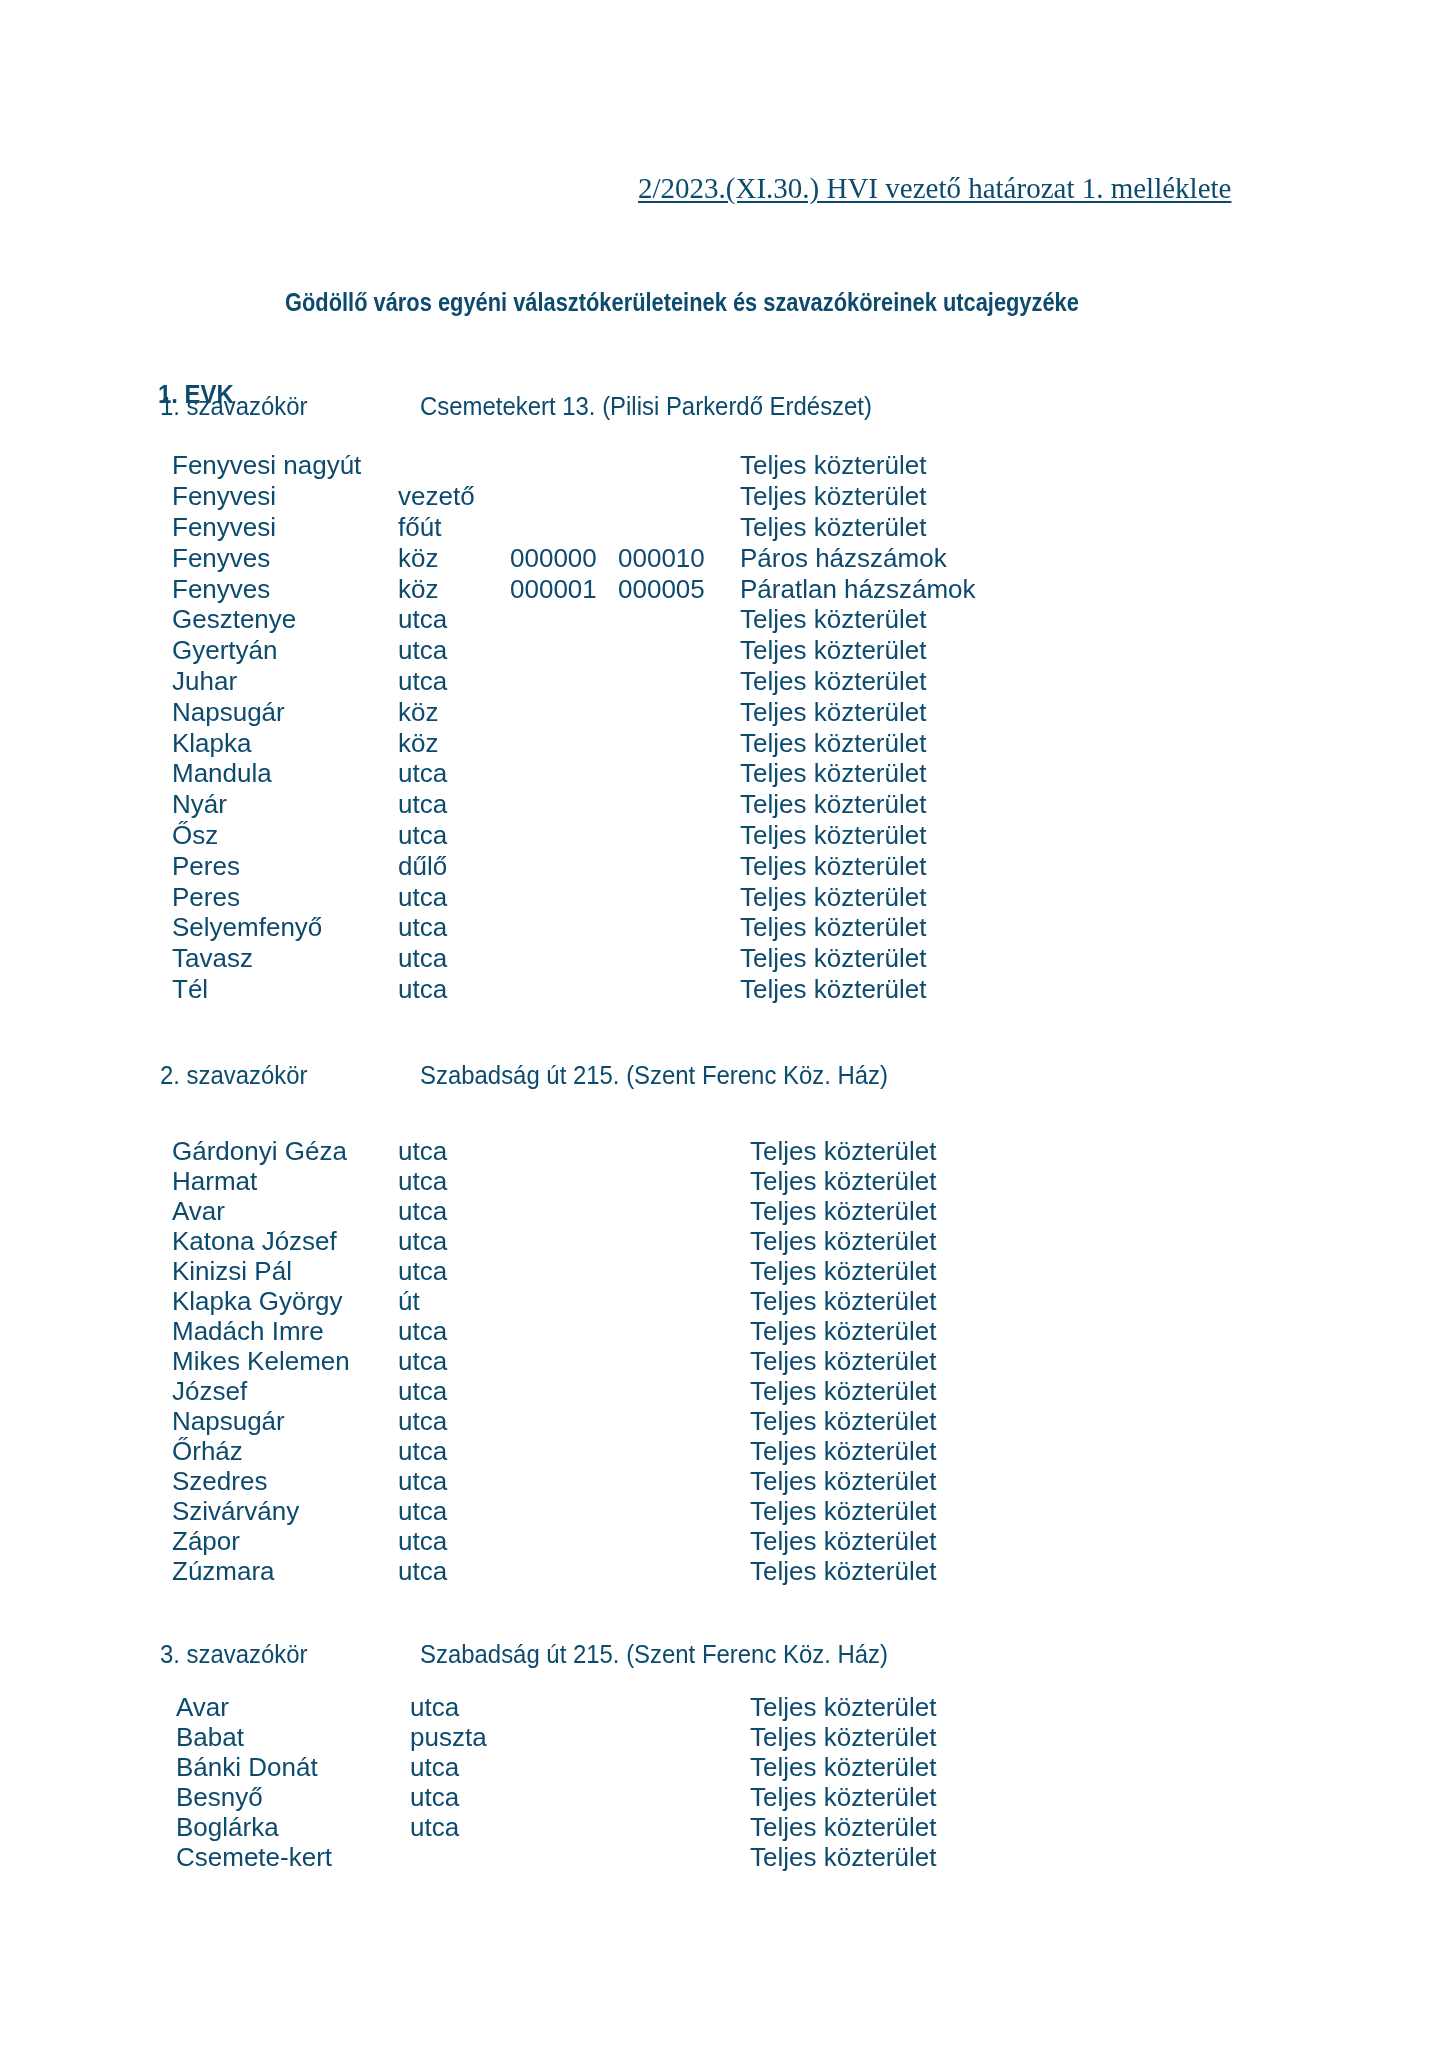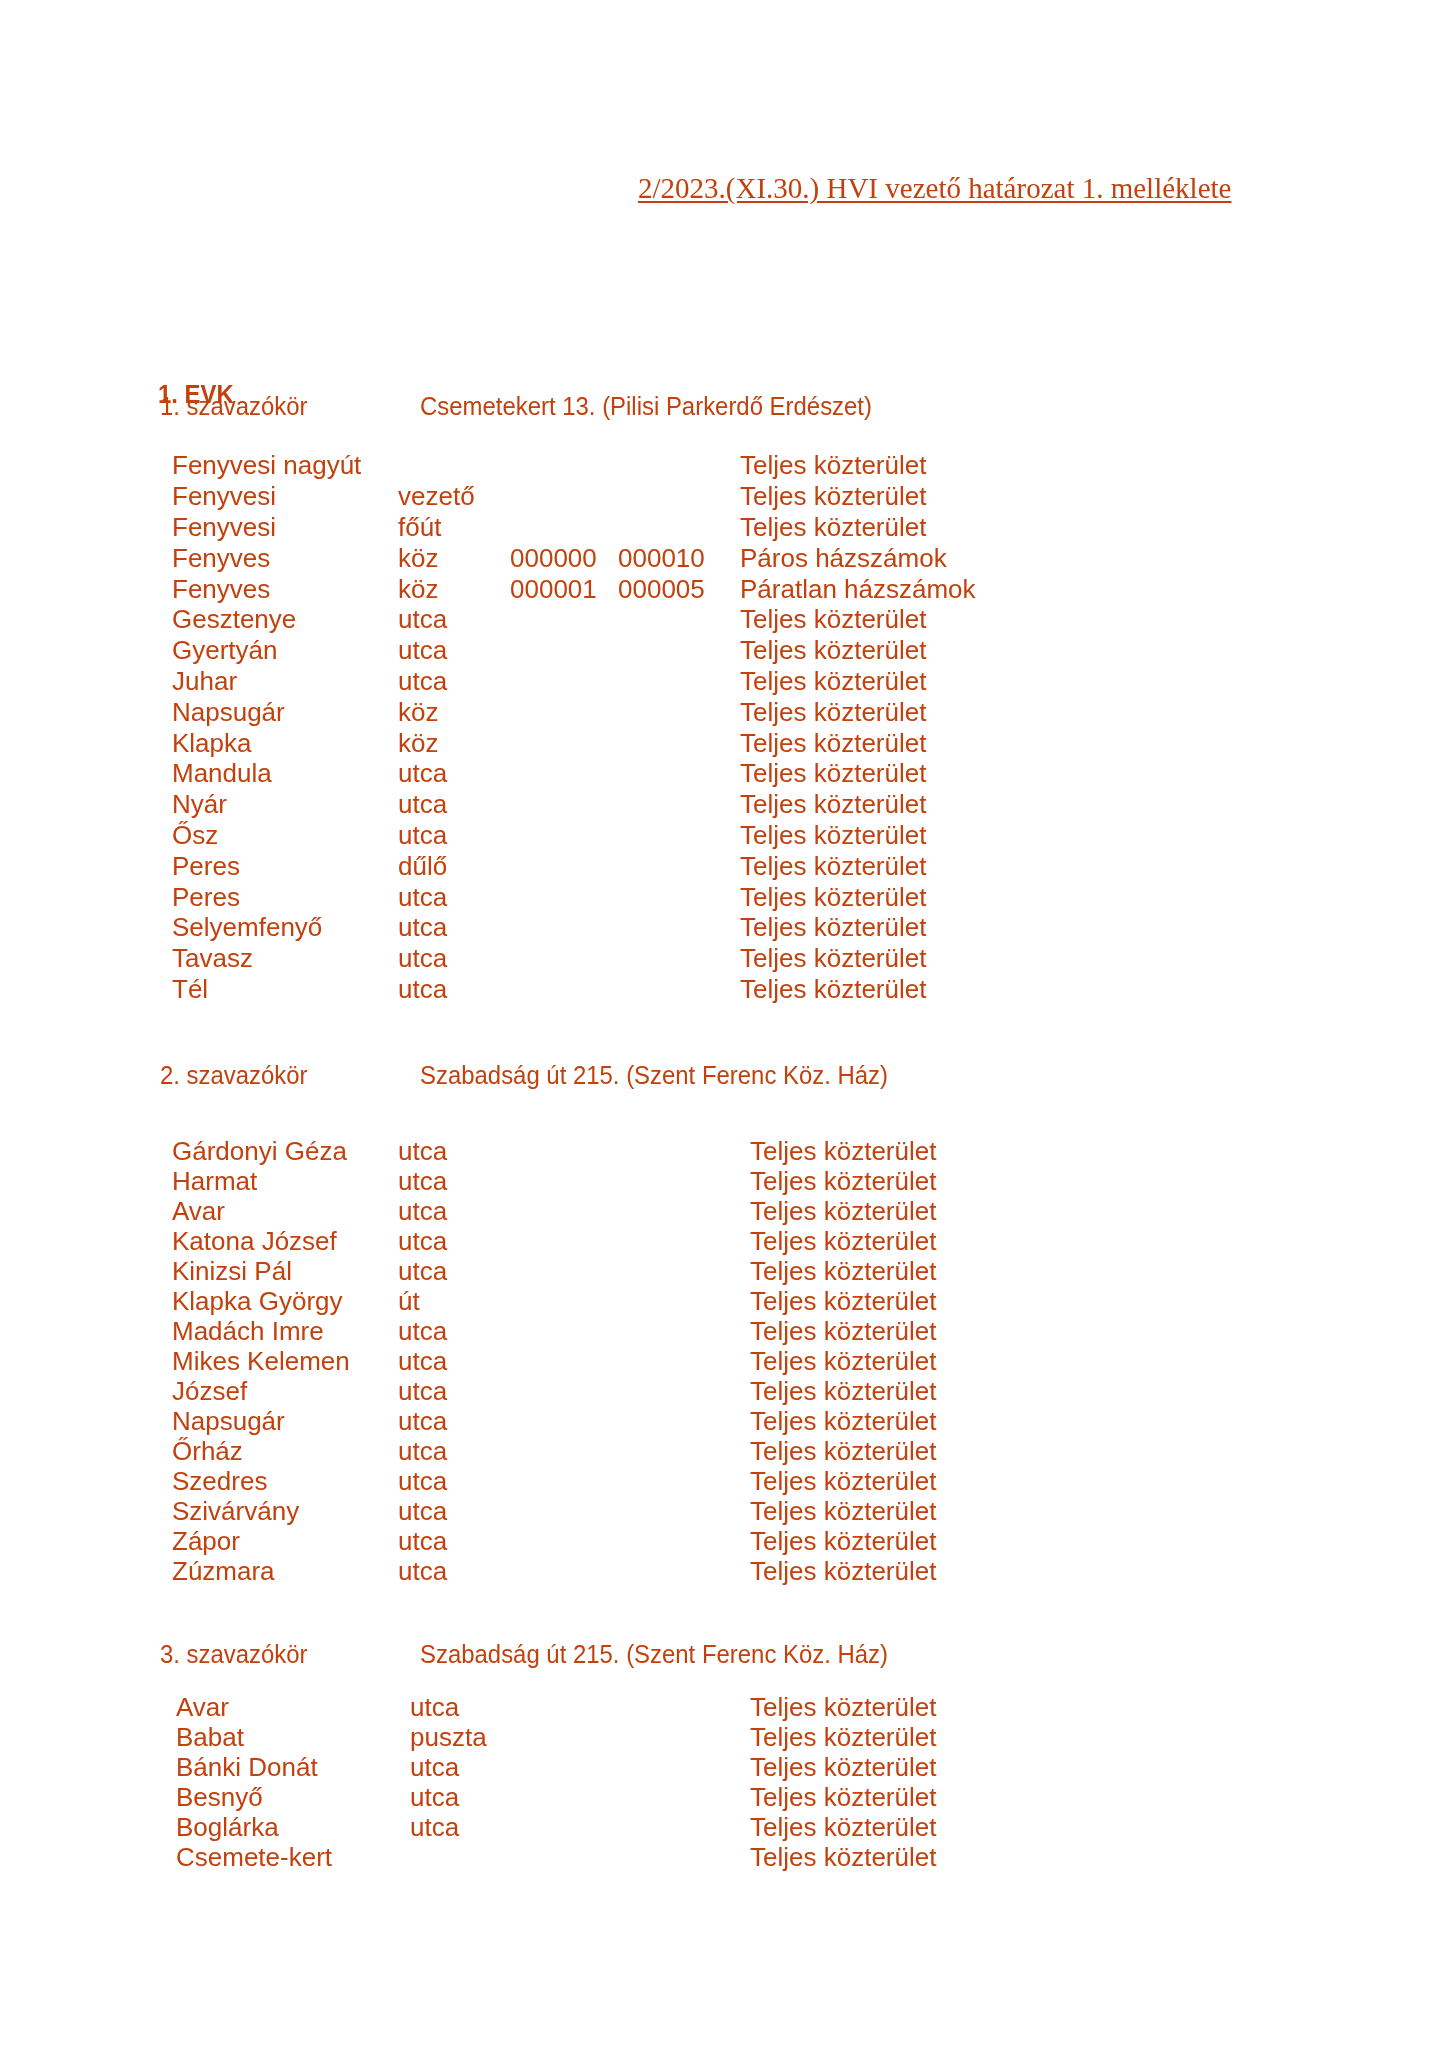--- a/index.html
+++ b/index.html
@@ -3,21 +3,21 @@
 <meta charset="utf-8">
 <style>
   html,body{margin:0;padding:0;background:#888;}
   .page{
     position:relative;
     width:1448px;
     height:2048px;
     background:#ffffff;
     margin:0 auto;
     font-family:"Liberation Sans",sans-serif;
-    color:#c2410c;
+    color:#0c4a6e;
     overflow:hidden;
   }
   .abs{position:absolute;white-space:nowrap;}
   
   .doc-header{
     left:638px;top:172px;
     font-family:"Liberation Serif",serif;
     font-size:29px;
     text-decoration:underline;
     text-underline-offset:3px;
@@ -42,20 +42,23 @@
   .s2 .name{left:172px}.s2 .type{left:398px}.s2 .scope{left:750px}
   .s3 .name{left:176px}.s3 .type{left:410px}.s3 .scope{left:750px}
 </style>
 </head>
 <body>
 
 <div class="page">
 
   <div class="abs doc-header">2/2023.(XI.30.) HVI vezető határozat 1. melléklete</div>
 
+  <div class="abs doc-title">
+    <span class="narrow">Gödöllő város egyéni választókerületeinek és szavazóköreinek utcajegyzéke</span>
+  </div>
 
   <div class="abs evk">
     <span class="narrow">1. EVK</span>
   </div>
 
   <div id="sections">
       <div class="abs section-header" style="top: 391px;">
         <span class="sec-label"><span class="narrow">1. szavazókör</span></span>
         <span class="sec-location"><span class="narrow">Csemetekert 13. (Pilisi Parkerdő Erdészet)</span></span>
       </div>

